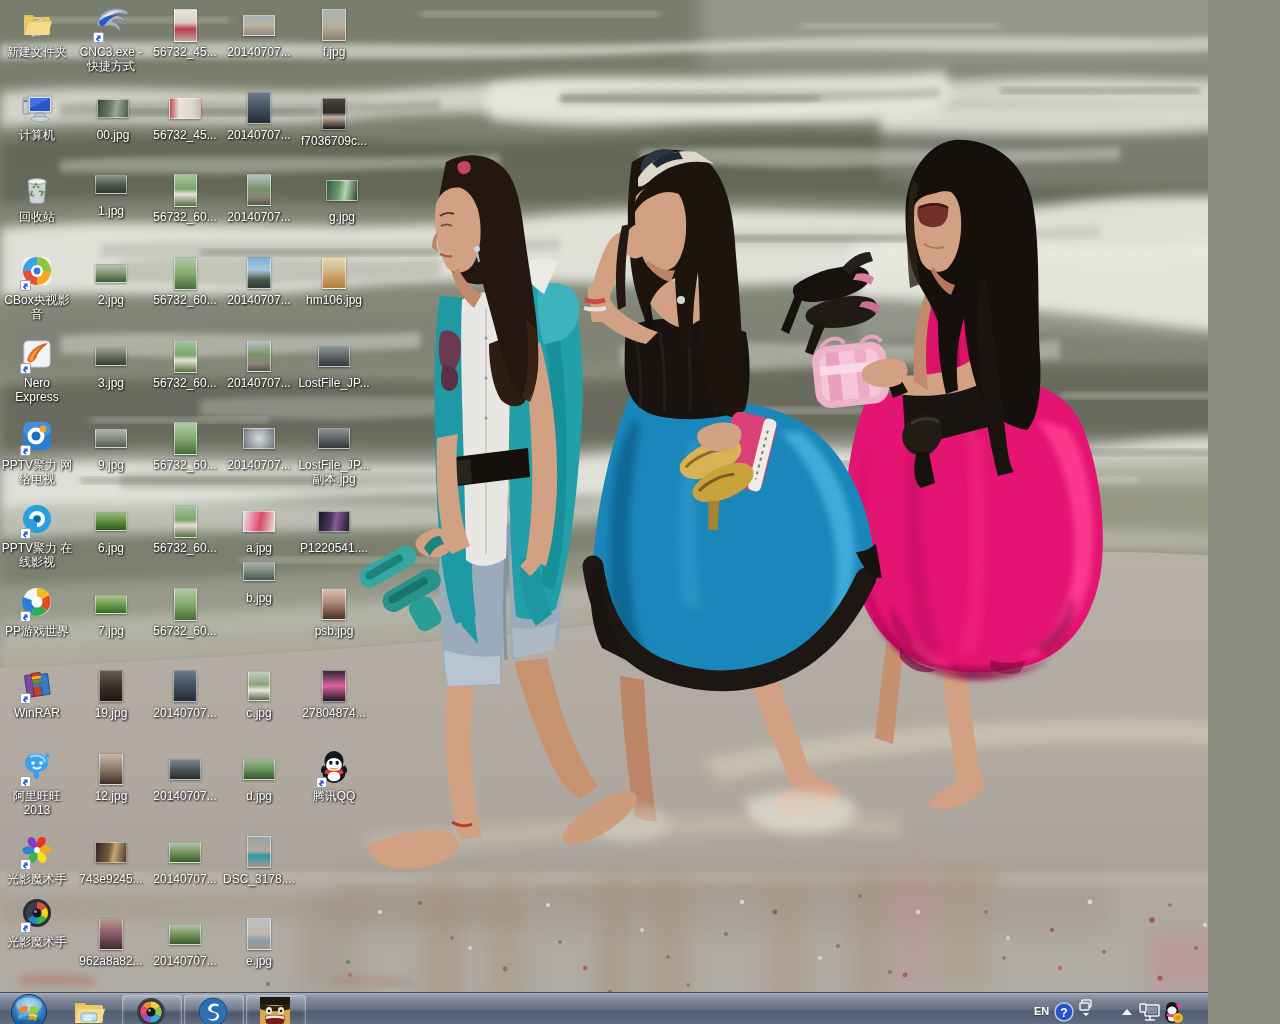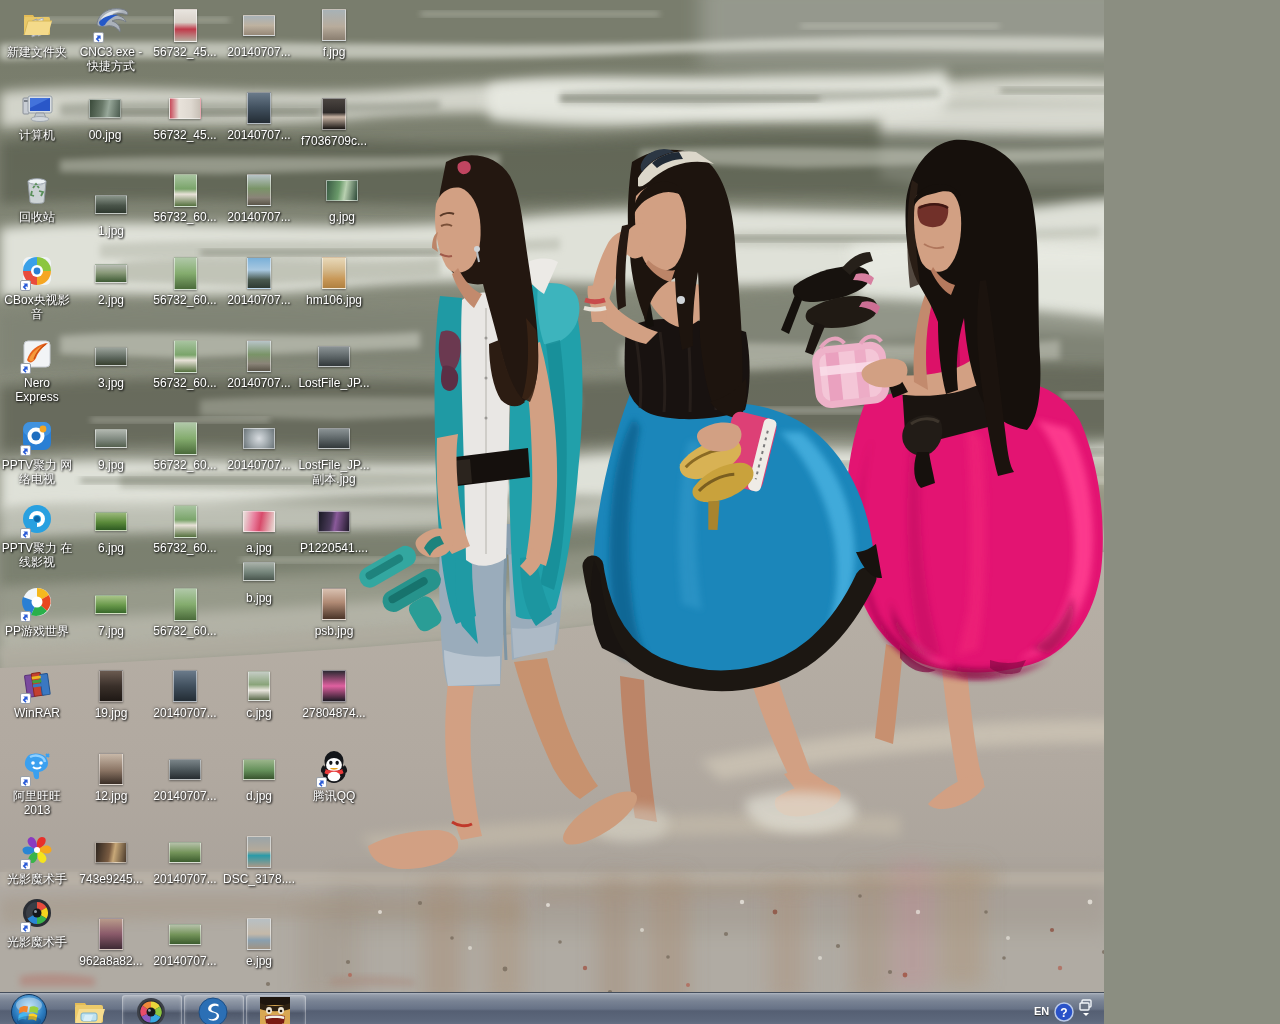--- a/index.html
+++ b/index.html
@@ -1,16 +1,16 @@
 <!DOCTYPE html>
 <html><head><meta charset="utf-8">
 <style>
 html,body{margin:0;padding:0;width:1280px;height:1024px;overflow:hidden;background:#8b8e81;
 font-family:"Liberation Sans",sans-serif;}
-#desk{position:relative;width:1104px;height:1024px;overflow:hidden}
+#desk{position:relative;width:1208px;height:1024px;overflow:hidden}
 #wall{position:absolute;left:0;top:0}
 .ic{position:absolute;width:76px;text-align:center}
 .g{height:34px;display:flex;align-items:center;justify-content:center}
 .t{margin-top:3px;font-size:12px;line-height:14px;color:#fff;
 text-shadow:1px 1px 2px rgba(0,0,0,.9),0 0 3px rgba(0,0,0,.8)}
 .th{display:inline-block;border:1px solid rgba(255,255,255,.5);box-shadow:0 1px 2px rgba(0,0,0,.4)}
 #bar{position:absolute;left:0;top:993px;width:1280px;height:37px;
 background:linear-gradient(#b0b7c1 0,#939caa 2px,#798394 8px,#677286 16px,#555f73 18px,#5d687c 28px,#6b7589 34px,#747e91 37px);
 box-shadow:0 -1px 0 #454e5c}
 .tbtn{position:absolute;top:2px;width:58px;height:34px;border-radius:3px;
@@ -549,27 +549,27 @@
 <path d="M8,12 C12,5 22,2 30,4 C24,4 18,7 15,11 C11,14 8,15 8,12 Z" fill="#e2e6ea"></path>
 <path d="M6,15 C10,10 18,7 25,8 C19,10 14,14 12,18 C9,20 6,19 6,15 Z" fill="#2558c8"></path>
 </svg><span style="position:absolute;left:0;bottom:0;width:11px;height:11px;background:#fff;border:1px solid #9aa0a8;border-radius:2px;box-sizing:border-box">
               <svg width="9" height="9" viewBox="0 0 9 9" style="position:absolute;left:0;top:0">
                 <path d="M1.5,7.5 L1.5,3.5 L4.5,3.5 L4.5,1.5 L7.5,4.5 L4.5,7.5 L4.5,5.5 L3,5.5 L3,7.5 Z" fill="#2a5bd7" transform="rotate(-45 4.5 4.5)"></path>
               </svg>
             </span></span>
         </div>
         <div class="t">CNC3.exe -<br>快捷方式</div>
       </div>
-<div class="ic" style="left:67px;top:91px">
+<div class="ic" style="left:75px;top:91px">
         <div class="g">
           <span class="th" style="width:30px;height:17px;background:linear-gradient(100deg,#3a4a3a 0%,#6a7a6a 40%,#98a89a 60%,#4a5a4e 100%)"></span>
         </div>
         <div class="t">00.jpg</div>
       </div>
-<div class="ic" style="left:73px;top:187px">
+<div class="ic" style="left:73px;top:167px">
         <div class="g">
           <span class="th" style="width:30px;height:17px;background:linear-gradient(180deg,#8a958a 0%,#4a554a 55%,#2e382e 100%)"></span>
         </div>
         <div class="t">1.jpg</div>
       </div>
 <div class="ic" style="left:73px;top:256px">
         <div class="g">
           <span class="th" style="width:30px;height:17px;background:linear-gradient(180deg,#b8bcb4 0%,#8a9a7a 45%,#3e5a34 100%)"></span>
         </div>
         <div class="t">2.jpg</div>

